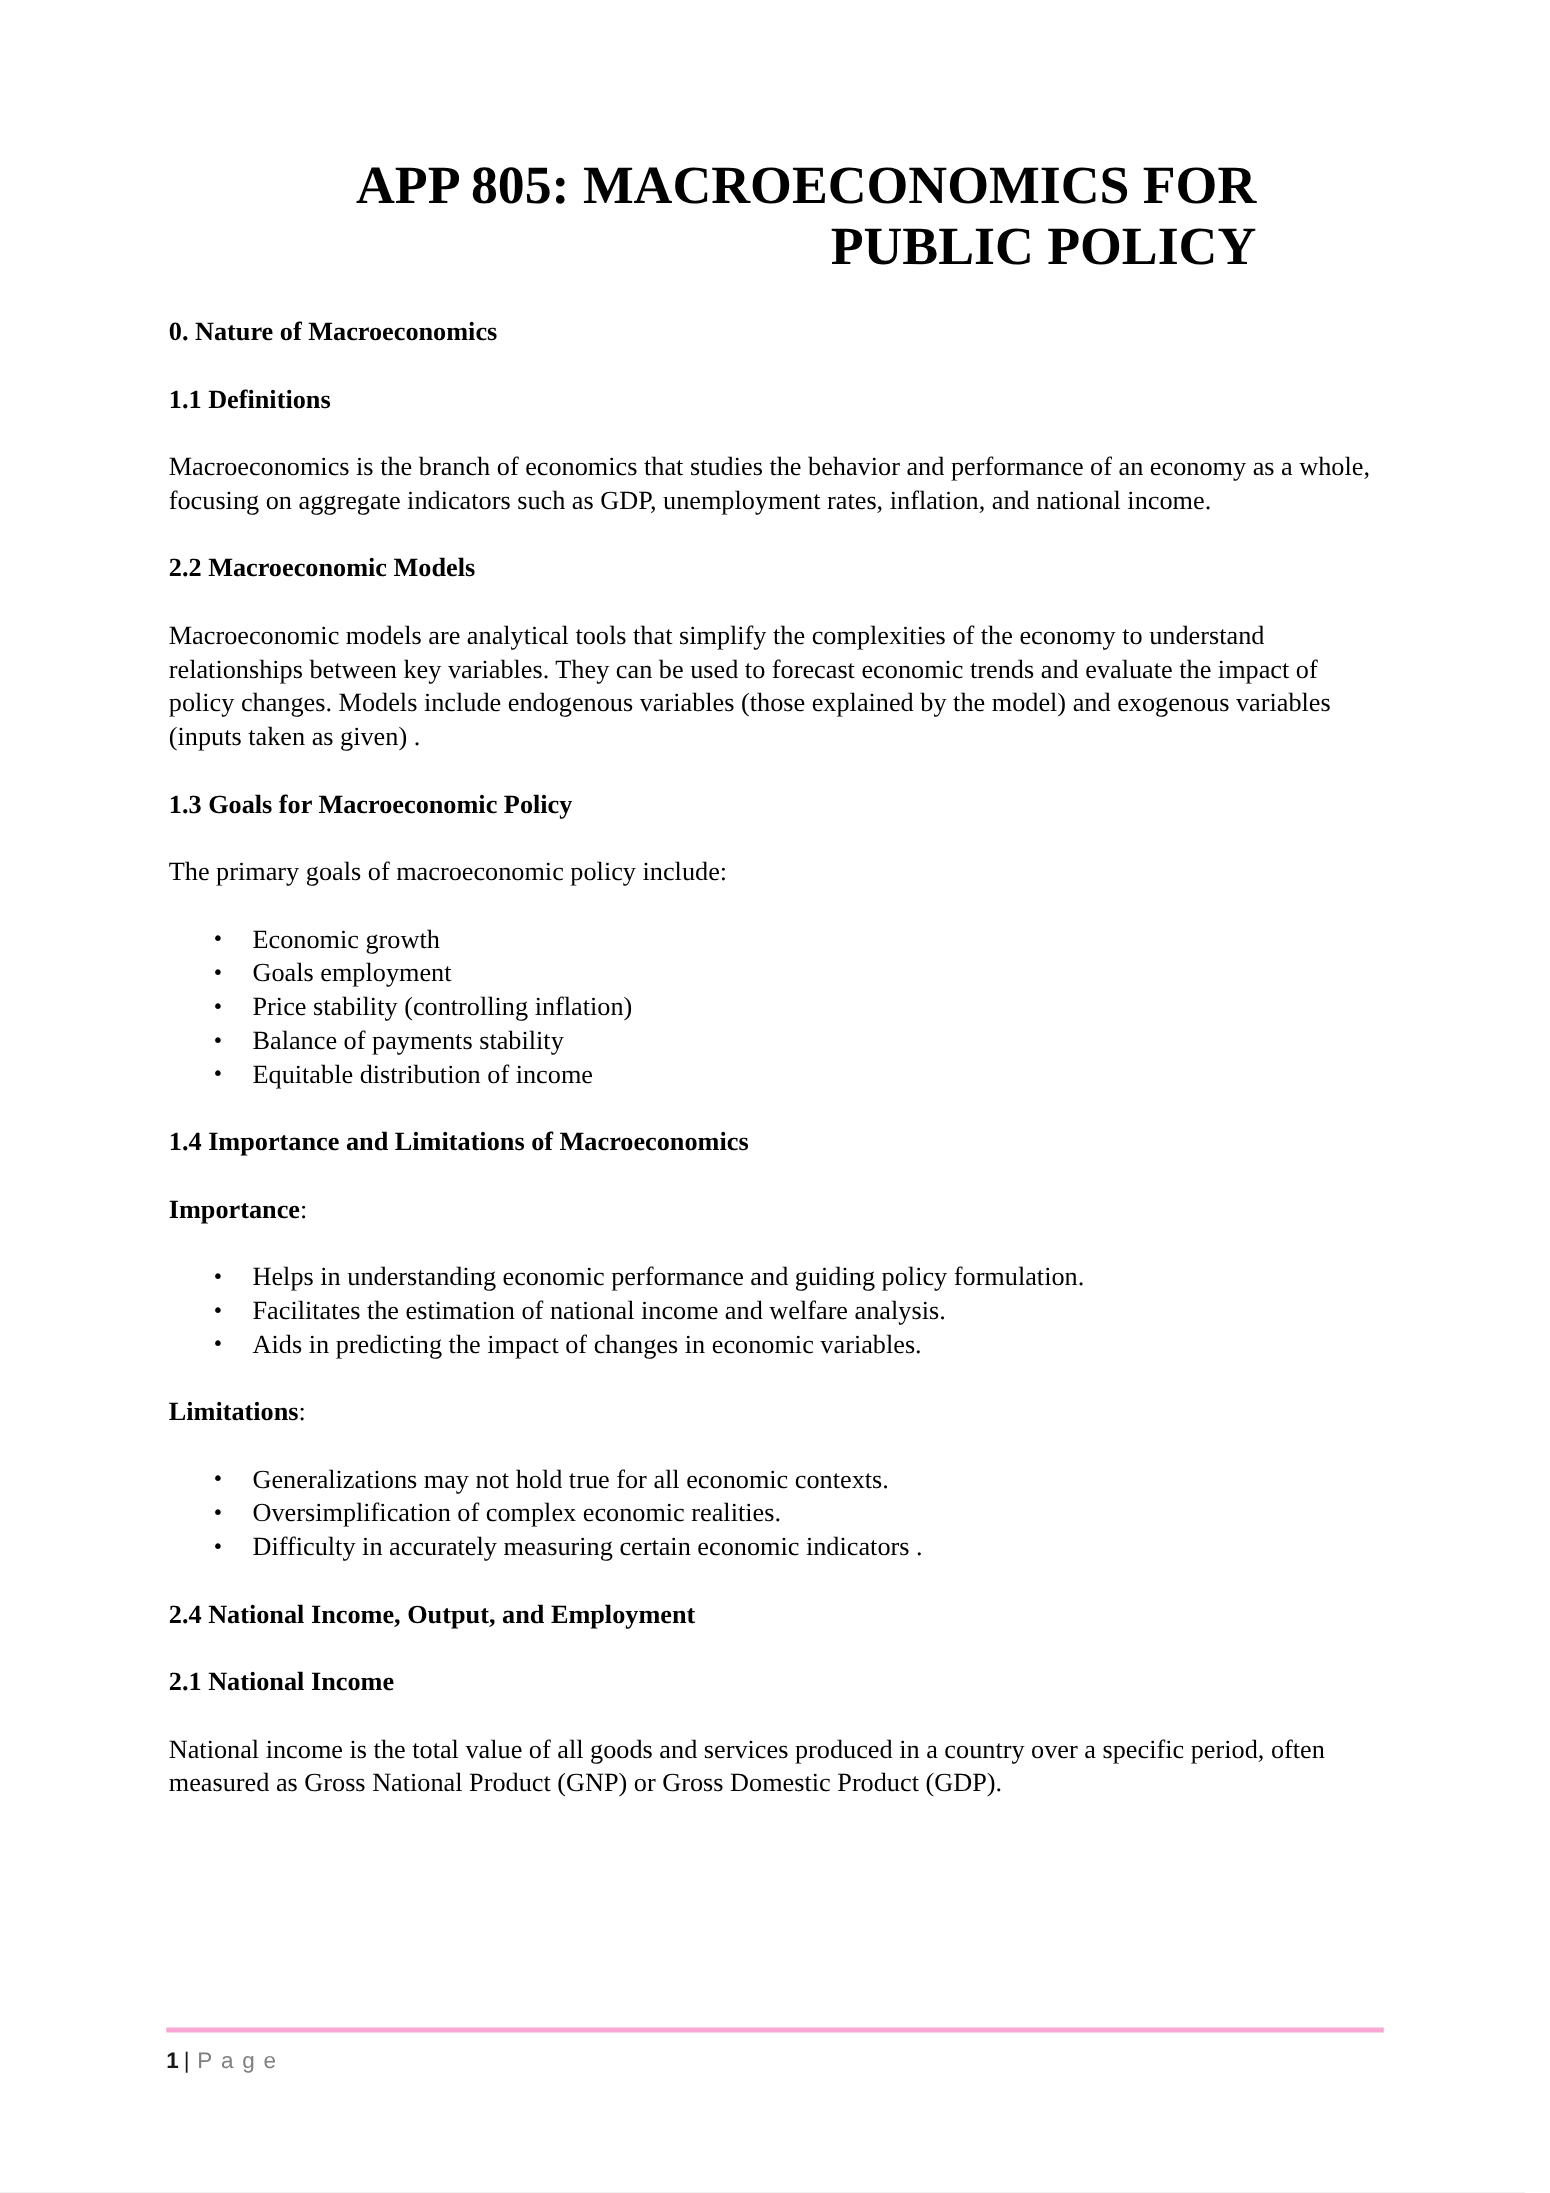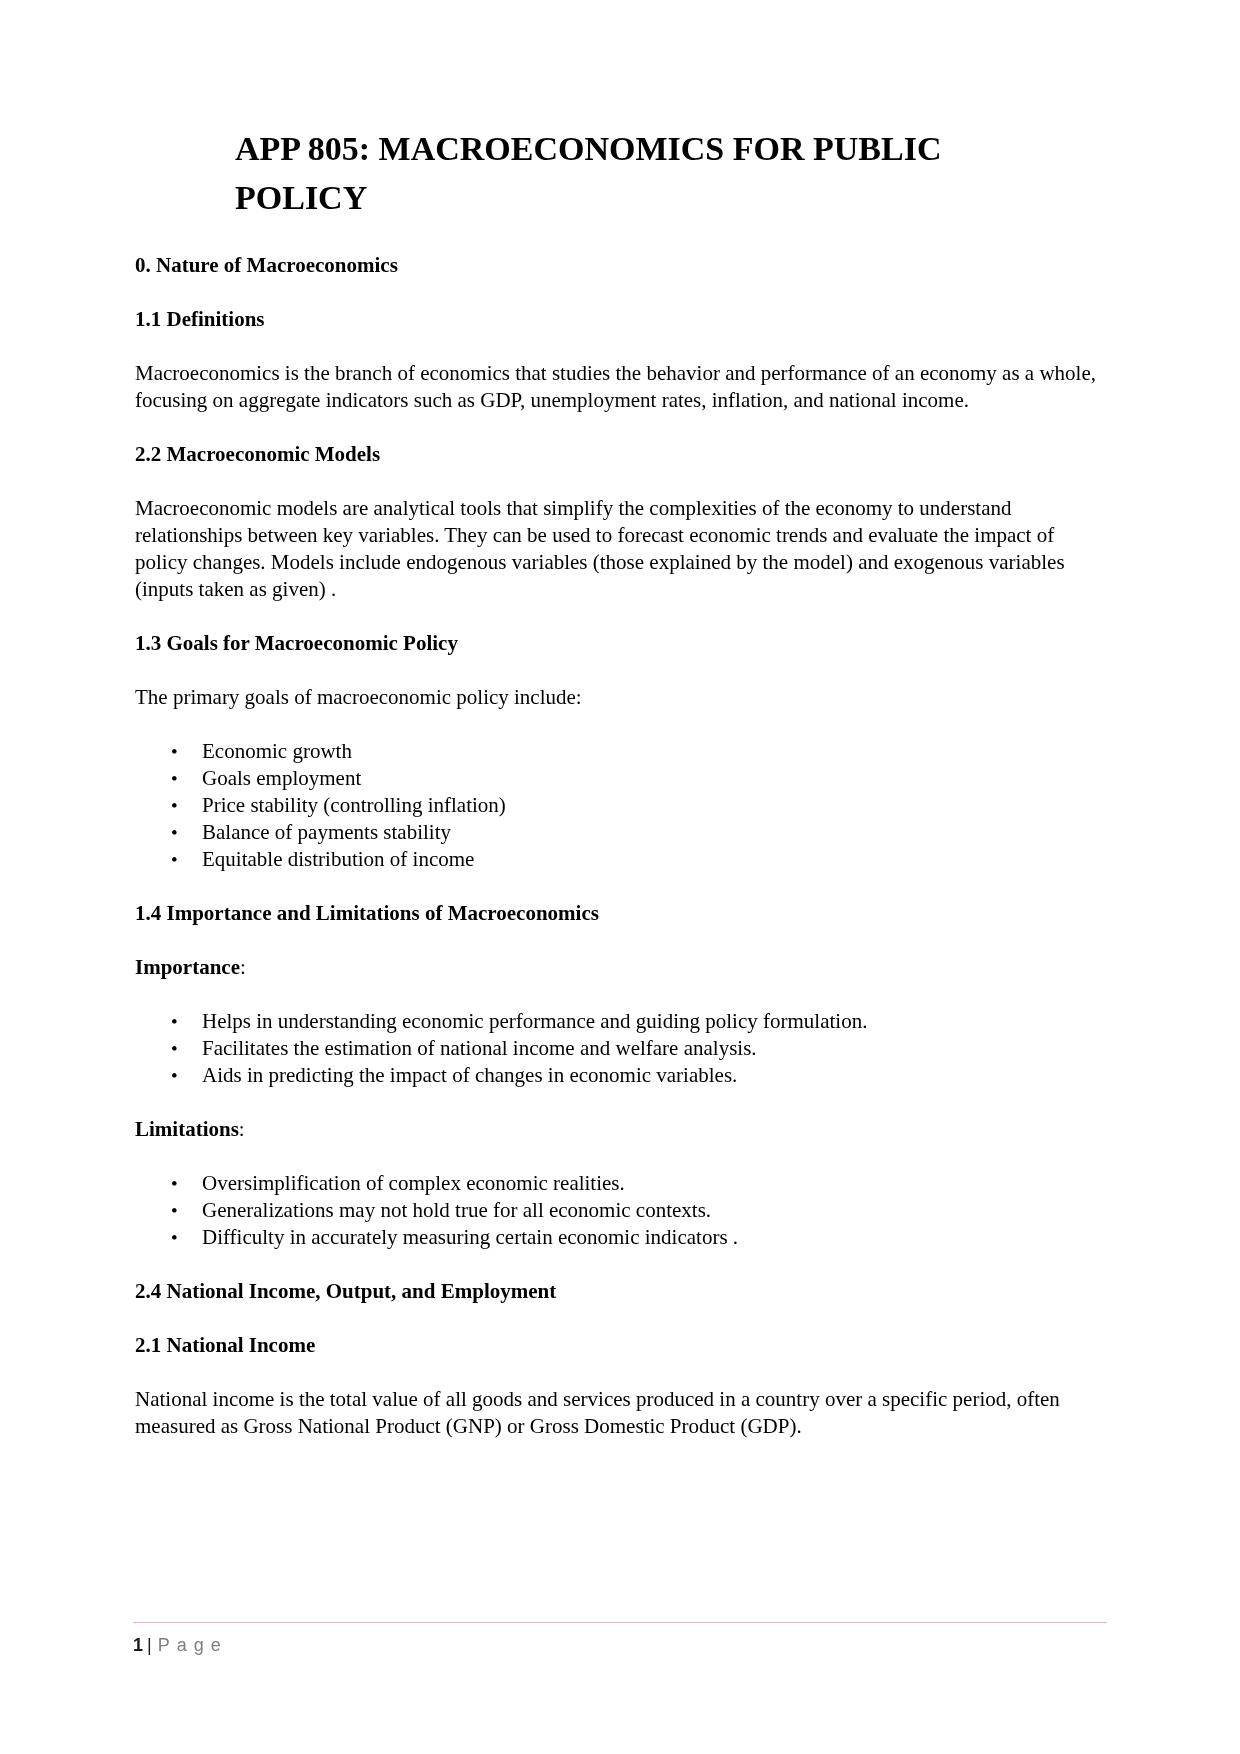--- a/index.html
+++ b/index.html
@@ -17,24 +17,24 @@
     color: #000000;
     overflow: hidden;
   }
   .content {
     position: absolute;
     top: 124px;
     left: 135px;
     right: 135px;
   }
   .doc-title {
-    font-size: 34px;
+    font-size: 43px;
     line-height: 49px;
     font-weight: bold;
-    text-align: left;
+    text-align: right;
     max-width: 770px;
     margin: 0 auto 30px auto;
   }
   .section-heading {
     font-size: 21px;
     line-height: 27px;
     font-weight: bold;
     margin: 27px 0;
   }
   .body-paragraph {
@@ -65,21 +65,21 @@
     position: absolute;
     left: -31px;
     top: 0;
     font-size: 19px;
   }
   .footer {
     position: absolute;
     left: 133px;
     right: 133px;
     top: 1622px;
-    border-top: 1px solid #f9a8d4;
+    border-top: 4px solid #f9a8d4;
     padding-top: 12px;
     font-family: "Liberation Sans", "DejaVu Sans", sans-serif;
     font-size: 18px;
     white-space: nowrap;
   }
   .footer .page-number {
     font-weight: bold;
     color: #1a1a1a;
   }
   .footer .footer-sep {
@@ -115,22 +115,22 @@
         </ul>
         <h2 class="section-heading">1.4 Importance and Limitations of Macroeconomics</h2>
         <p class="label-paragraph"><span class="label-term">Importance</span><span>:</span></p>
         <ul class="bullet-list">
           <li>Helps in understanding economic performance and guiding policy formulation.</li>
           <li>Facilitates the estimation of national income and welfare analysis.</li>
           <li>Aids in predicting the impact of changes in economic variables.</li>
         </ul>
         <p class="label-paragraph"><span class="label-term">Limitations</span><span>:</span></p>
         <ul class="bullet-list">
+          <li>Generalizations may not hold true for all economic contexts.</li>
           <li>Oversimplification of complex economic realities.</li>
-          <li>Generalizations may not hold true for all economic contexts.</li>
           <li>Difficulty in accurately measuring certain economic indicators .</li>
         </ul>
         <h2 class="section-heading">2.4 National Income, Output, and Employment</h2>
         <h2 class="section-heading">2.1 National Income</h2>
         <p class="body-paragraph">National income is the total value of all goods and services produced in a country over a specific period, often measured as Gross National Product (GNP) or Gross Domestic Product (GDP).</p>
       </div>
   </div>
 
   <div class="footer">
     <span class="page-number">1</span><span class="footer-sep">|</span><span class="footer-label">Page</span>

